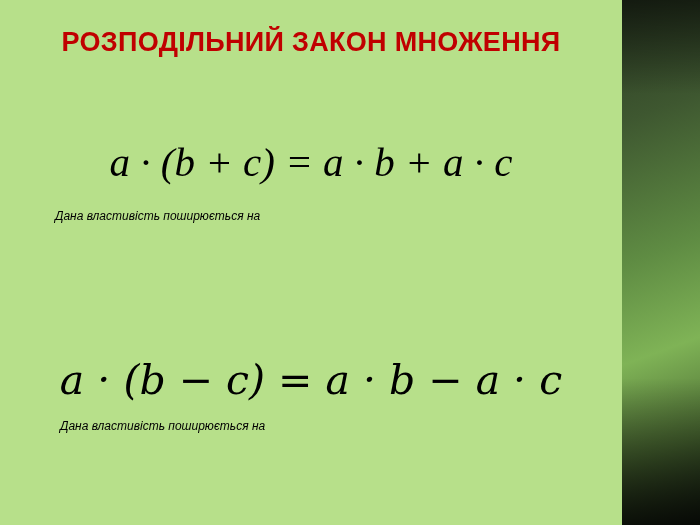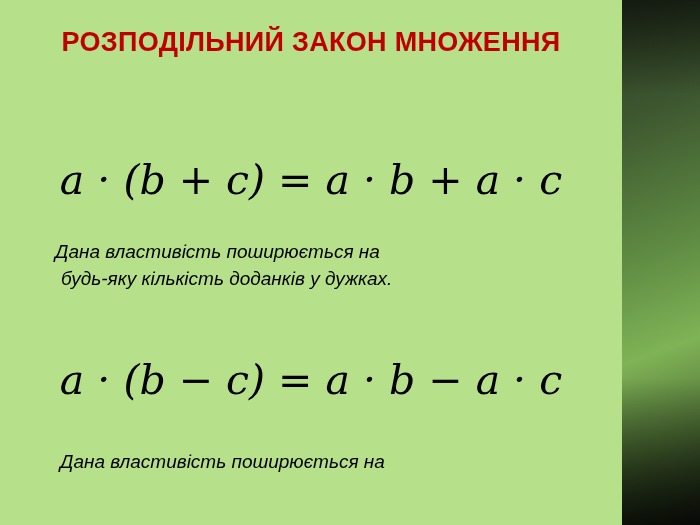--- a/index.html
+++ b/index.html
@@ -65,32 +65,31 @@
   .formula {
     position: absolute;
     width: 622px;
     text-align: center;
     color: #000000;
     font-family: "DejaVu Serif", serif;
     font-style: italic;
     font-size: 41px;
     white-space: nowrap;
   }
-  .formula-1 { top: 156px; }
+  .formula-1 { top: 138px; font-family: Liberation Serif, serif; }
   .formula-2 { top: 320px; margin-top: 36px; }
 
   
   .note {
     position: absolute;
     color: #000000;
     font-family: "Liberation Sans", sans-serif;
     font-style: italic;
-    font-size: 19px;
+    font-size: 12px;
     line-height: 1.42;
-    margin-top: 31px;
   }
   .note-1 {
     left: 55px;
     top: 208px;
     width: 520px;
   }
   .note-2 {
     left: 60px;
     top: 418px;
     width: 510px;
@@ -104,21 +103,20 @@
 <div class="slide">
 
   <div class="content-panel">
 
     <div class="title">Розподільний закон множення</div>
 
     <div class="formula formula-1">a · (b + c) = a · b + a · c</div>
 
     <div class="note note-1">
       <span class="line">Дана властивість поширюється на</span>
-      <span class="line">будь-яку кількість доданків у дужках.</span>
     </div>
 
     <div class="formula formula-2">a · (b − c) = a · b − a · c</div>
 
     <div class="note note-2">
       <span class="line">Дана властивість поширюється на</span>
     </div>
 
   </div>
 

